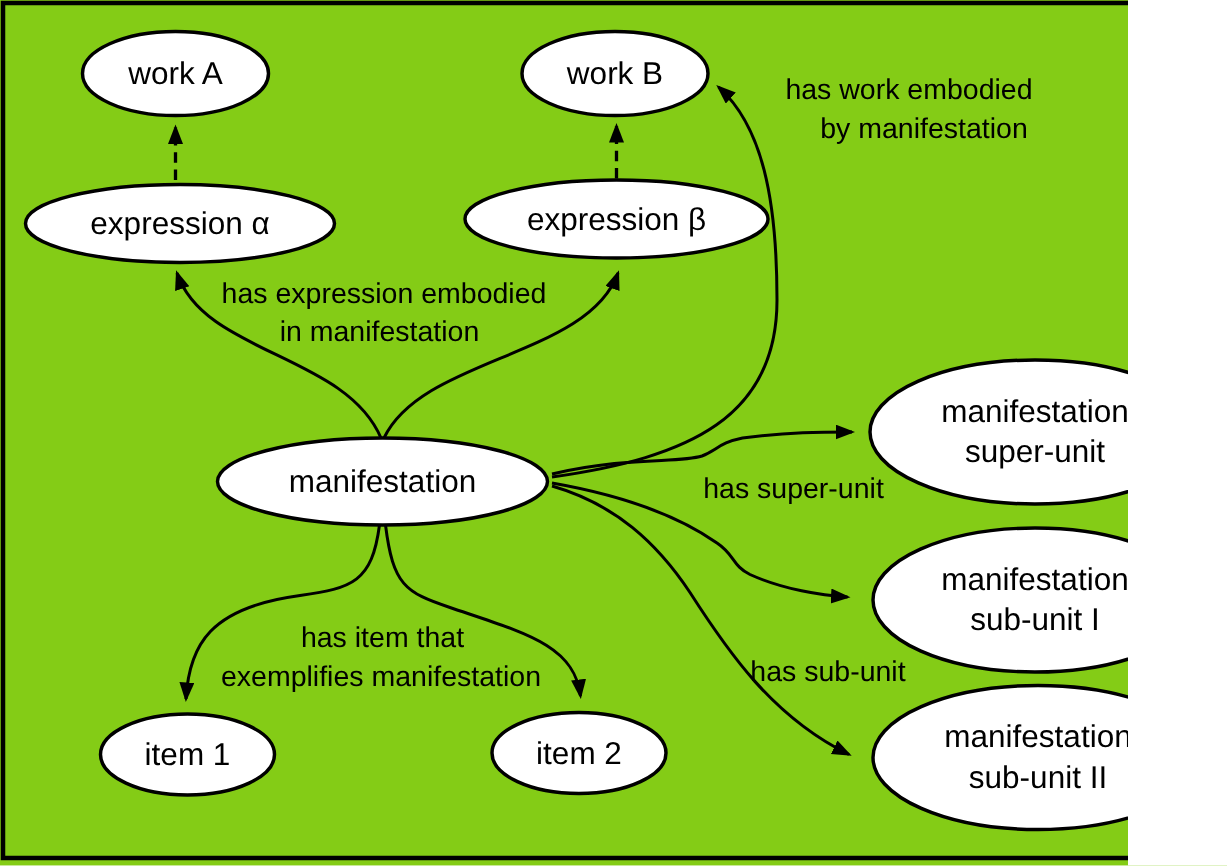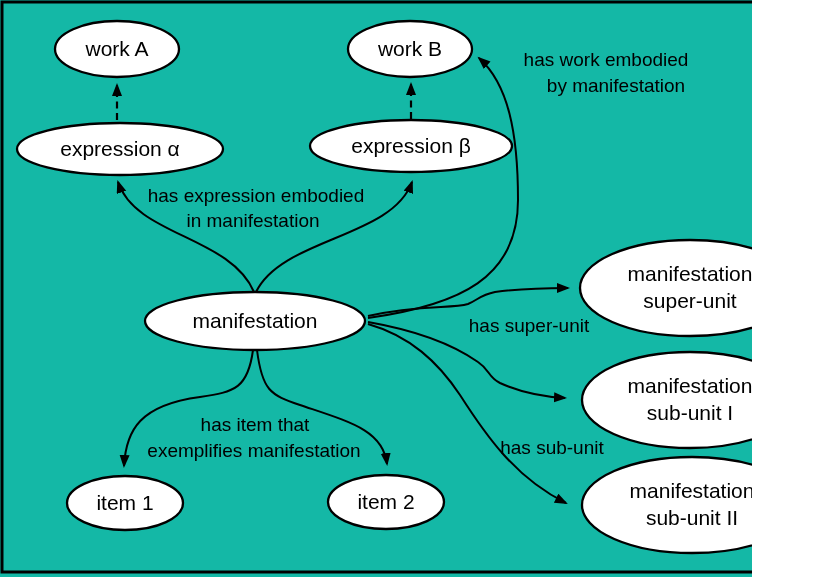--- a/index.html
+++ b/index.html
@@ -1,20 +1,20 @@
 <!DOCTYPE html>
 <html><head>
 <meta charset="utf-8">
 <style>
   html, body { margin: 0; padding: 0; background: #ffffff; }
   .page {
     position: relative;
     width: 752px;
     height: 577px;
-    background: #14b8a6;
+    background: #84cc16;
     overflow: hidden;
   }
   svg { display: block; }
   .node-ellipse { fill: #ffffff; stroke: #000000; stroke-width: 2.3; }
   .edge { fill: none; stroke: #000000; stroke-width: 2; }
   .edge-dashed { fill: none; stroke: #000000; stroke-width: 2.2; stroke-dasharray: 7 4.5; }
   .node-label {
     font-family: "Liberation Sans", sans-serif;
     font-size: 21px;
     fill: #000000;

